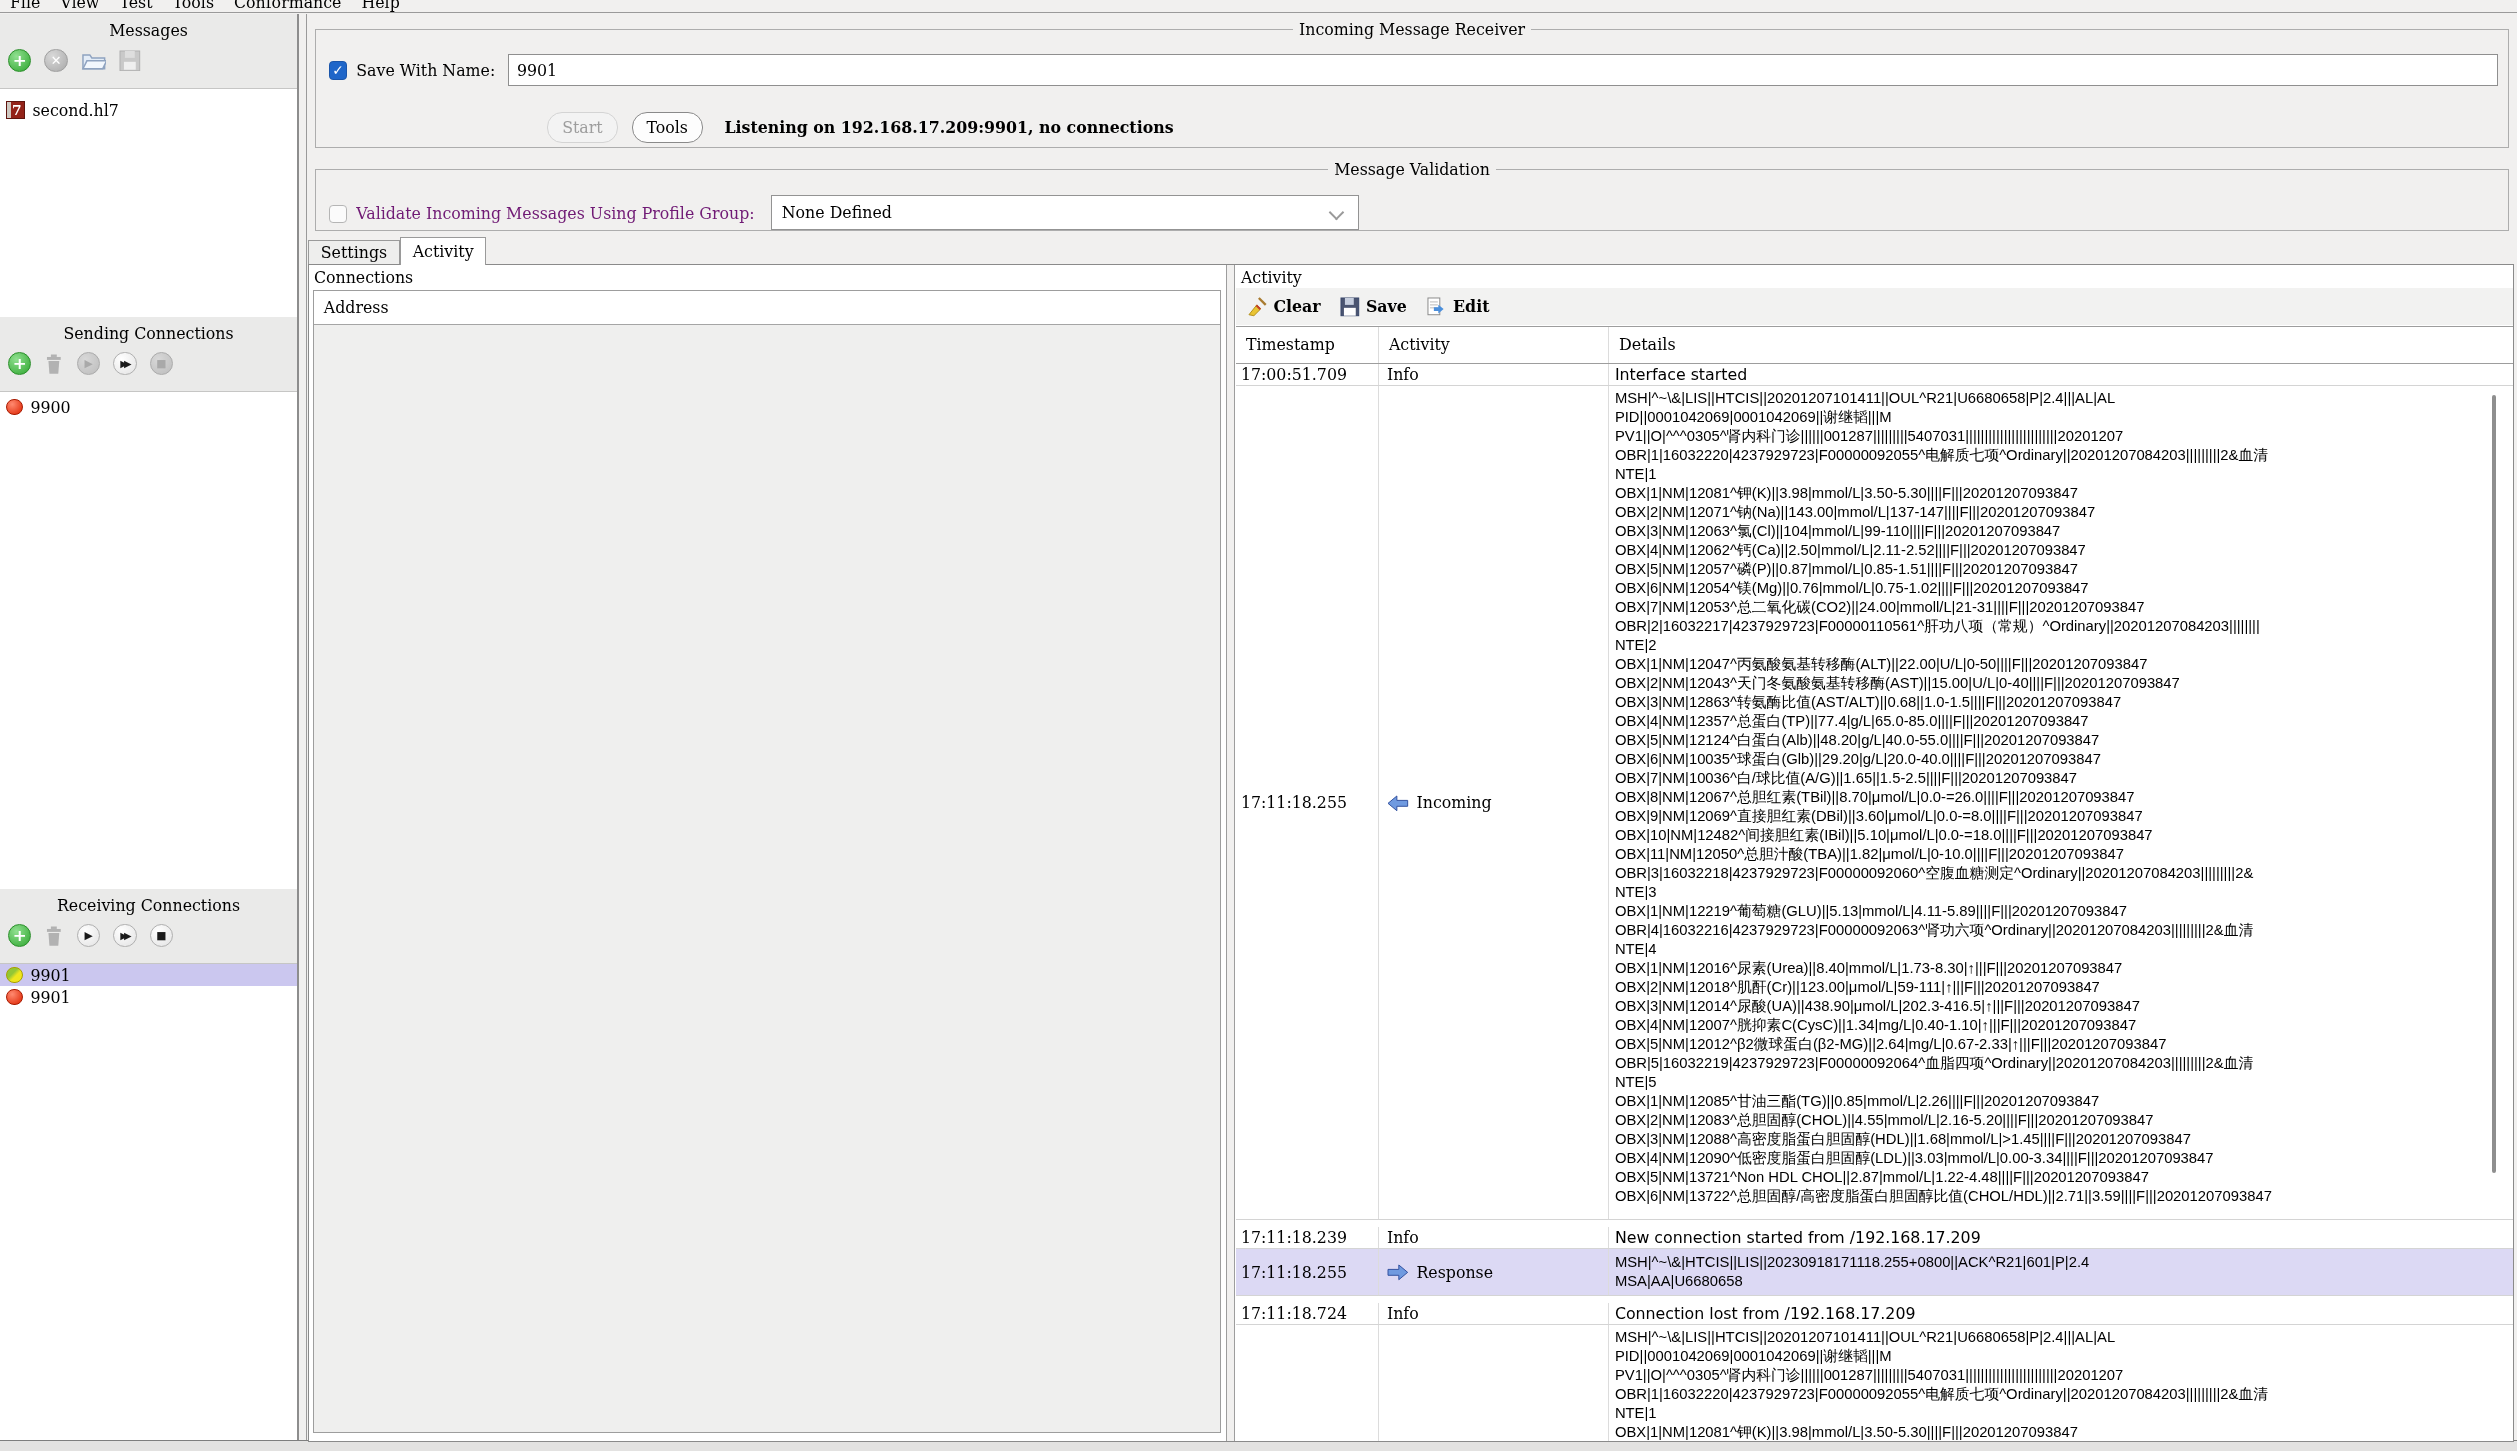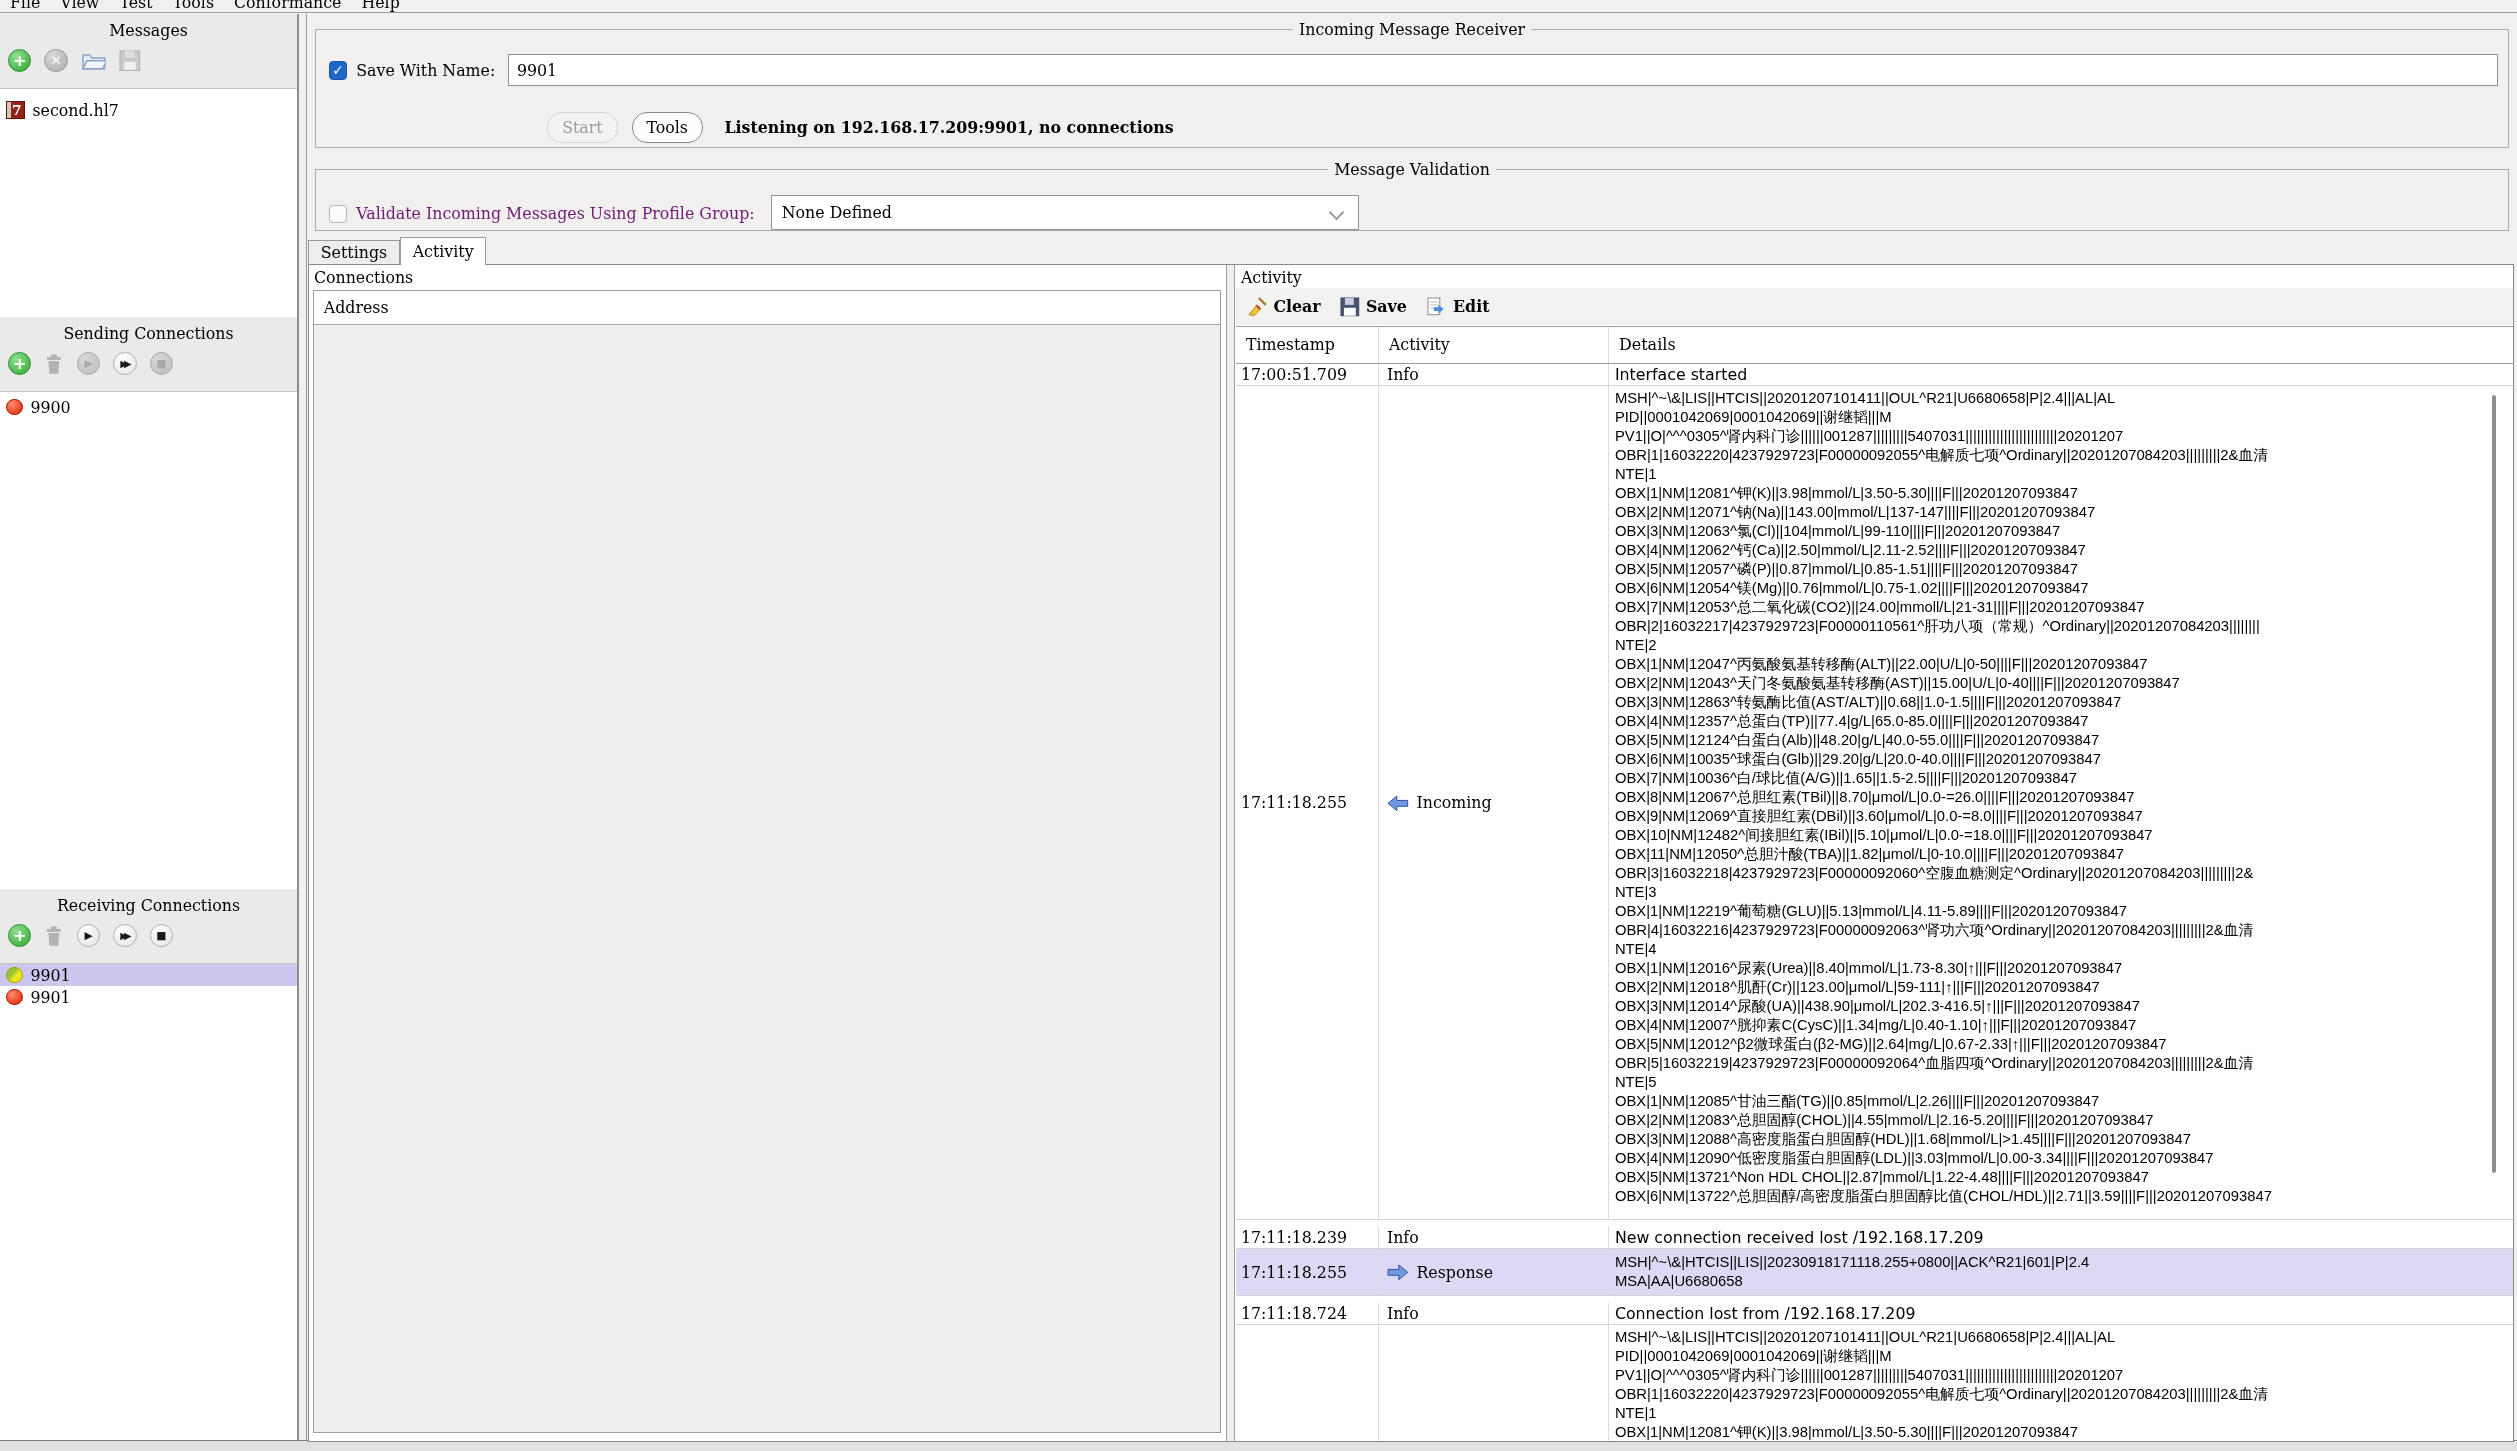--- a/index.html
+++ b/index.html
@@ -349,21 +349,21 @@
           </div>
 
           <div class="trow rh21">
             <div class="c ts">
                 <span>17:11:18.239</span>
               </div>
             <div class="c act">
                 <span>Info</span>
               </div>
             <div class="c det">
-                <span class="det-text sans">New connection received lost /192.168.17.209</span>
+                <span class="det-text sans">New connection started from /192.168.17.209</span>
               </div>
           </div>
 
           <div class="trow rh47 hl">
             <div class="c ts">
                 <span>17:11:18.255</span>
               </div>
             <div class="c act">
               <svg class="arr" viewBox="0 0 22 17">
                 <path d="M12 1 L12 5.5 L1 5.5 L1 11.5 L12 11.5 L12 16 L21 8.5 Z" fill="#6f9ae0" stroke="#30509e"></path>

